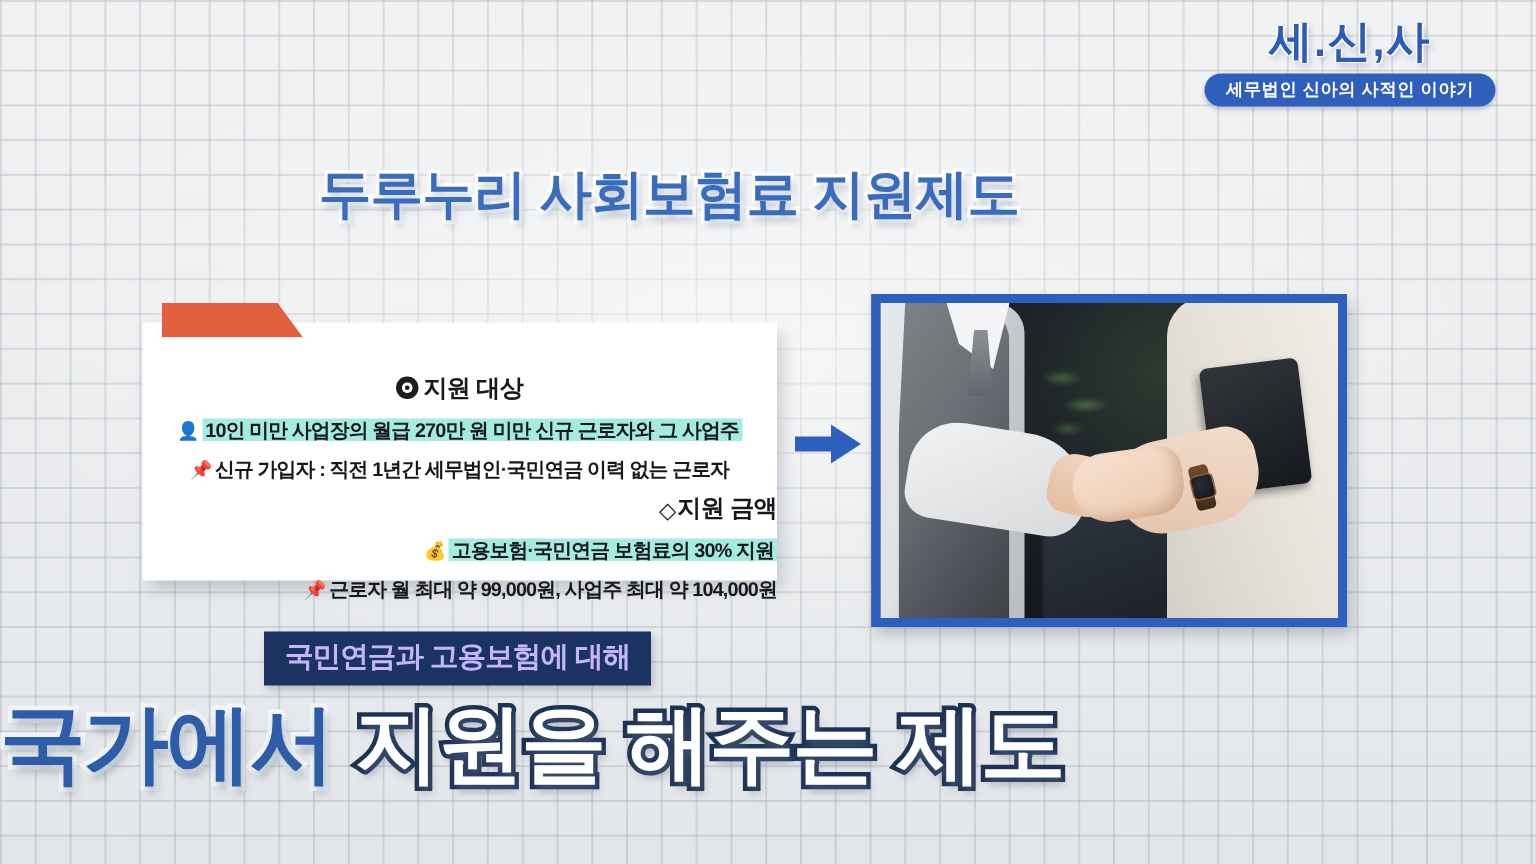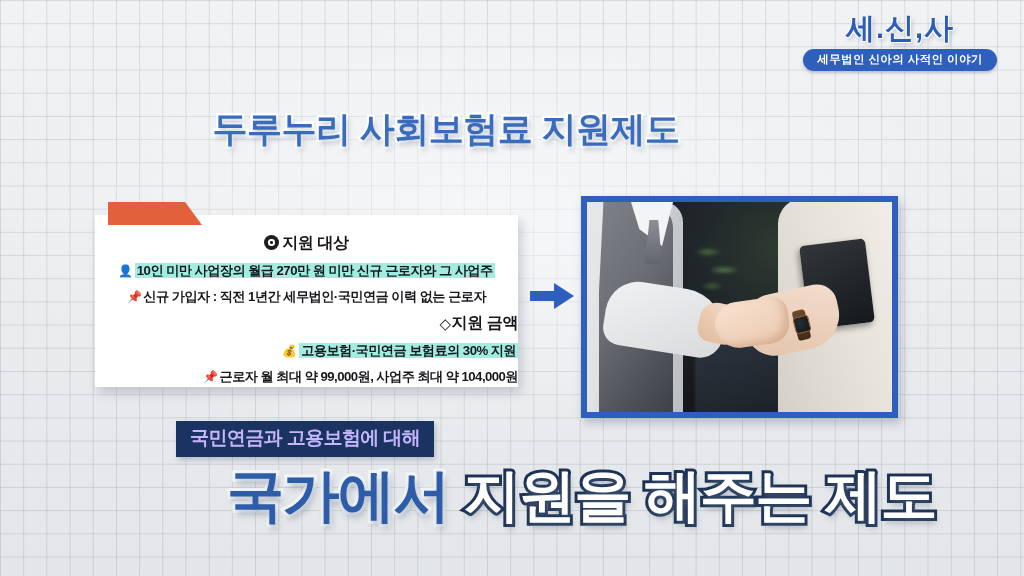--- a/index.html
+++ b/index.html
@@ -95,20 +95,21 @@
     background: #e2603c;
     clip-path: polygon(0 0, 82% 0, 100% 100%, 0 100%);
   }
   .card-section { position: absolute; left: 0; width: 100%; text-align: center; }
   .sec-head {
     font-size: 16px;
     font-weight: 900;
     color: #16181c;
     letter-spacing: -0.4px;
     white-space: nowrap;
+    margin-top: 16px;
   }
   .sec-head .ic { margin-right: 1px; font-size: 15px; vertical-align: -1px; }
   .sec-line {
     font-size: 13.2px;
     font-weight: 700;
     color: #16181c;
     letter-spacing: -0.55px;
     white-space: nowrap;
     margin-top: 8px;
   }
@@ -291,21 +292,21 @@
     font-size: 19px;
     font-weight: 900;
     letter-spacing: -0.6px;
     white-space: nowrap;
     box-shadow: 2px 3px 5px rgba(90,100,120,0.33);
   }
   #caption-main {
     position: absolute;
     left: 0; top: 458px;
     width: 936px;
-    text-align: right;
+    text-align: left;
     font-size: 57px;
     font-weight: 900;
     letter-spacing: -1.5px;
     white-space: nowrap;
   }
   #caption-main .seg-blue {
     color: #2d5ca8;
     -webkit-text-stroke: 6px #f2f5f8;
     paint-order: stroke fill;
     text-shadow: 2px 5px 6px rgba(100,115,135,0.45);

